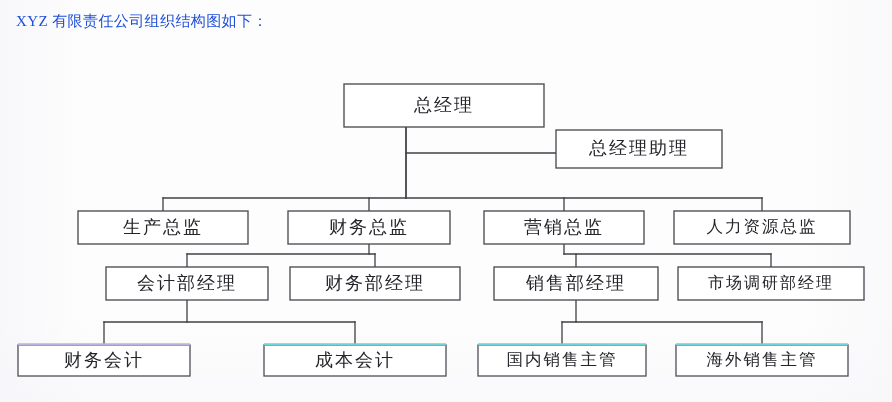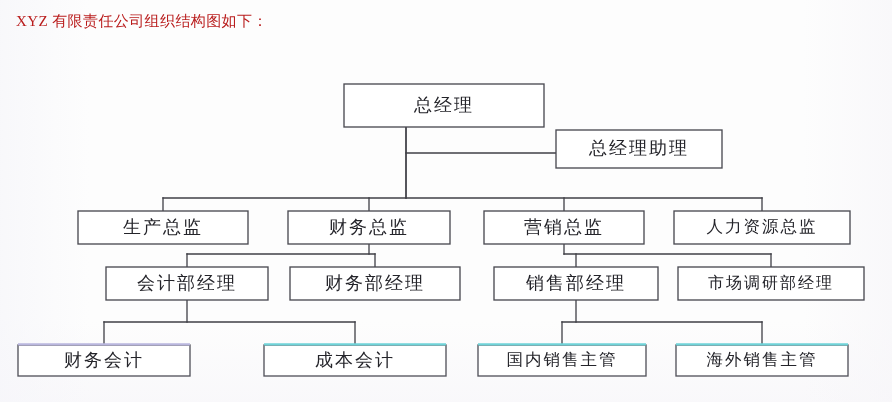--- a/index.html
+++ b/index.html
@@ -23,21 +23,21 @@
     background:
       linear-gradient(90deg, rgba(246,246,250,0.75) 0%, rgba(255,255,255,0) 10%, rgba(255,255,255,0) 90%, rgba(247,246,249,0.7) 100%),
       linear-gradient(180deg, rgba(255,255,255,0) 80%, rgba(248,247,250,0.8) 100%),
       #fdfdfd;
   }
   #caption {
     position: absolute;
     left: 16px;
     top: 12px;
     font-size: 15px;
-    color: #b91c1c;
+    color: #1d4ed8;
     letter-spacing: 0.4px;
     white-space: nowrap;
   }
   svg#chart {
     position: absolute;
     left: 0;
     top: 0;
     width: 892px;
     height: 402px;
   }

